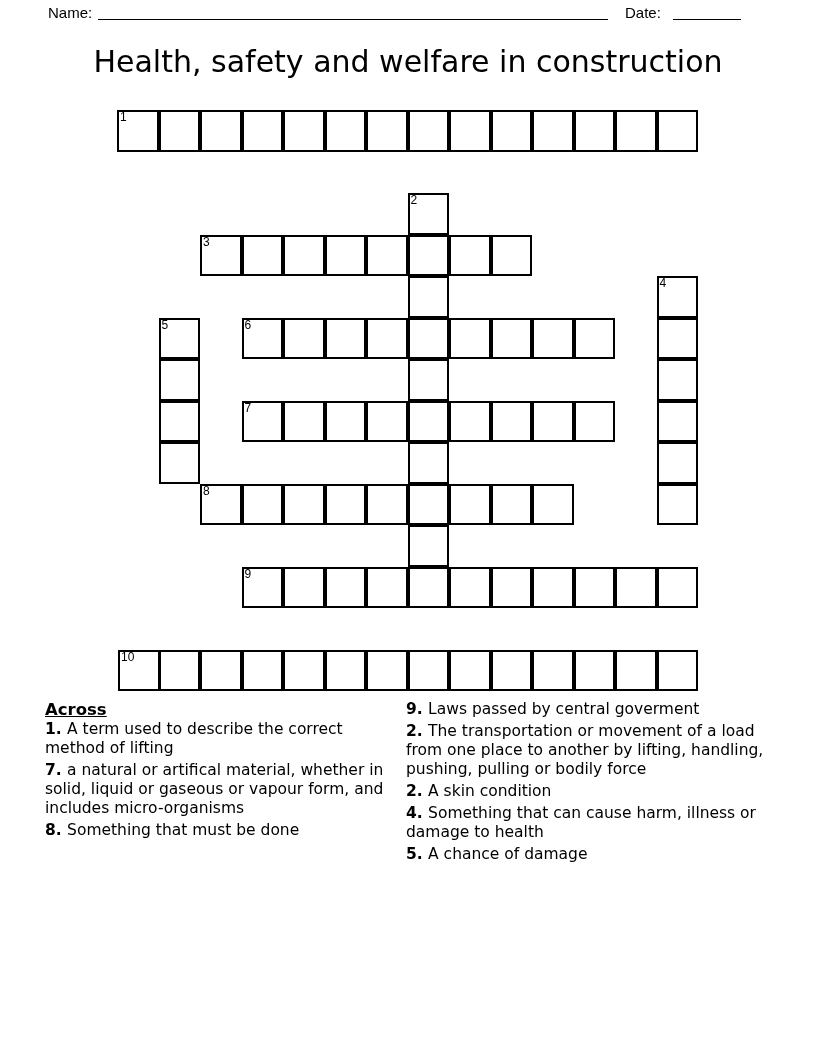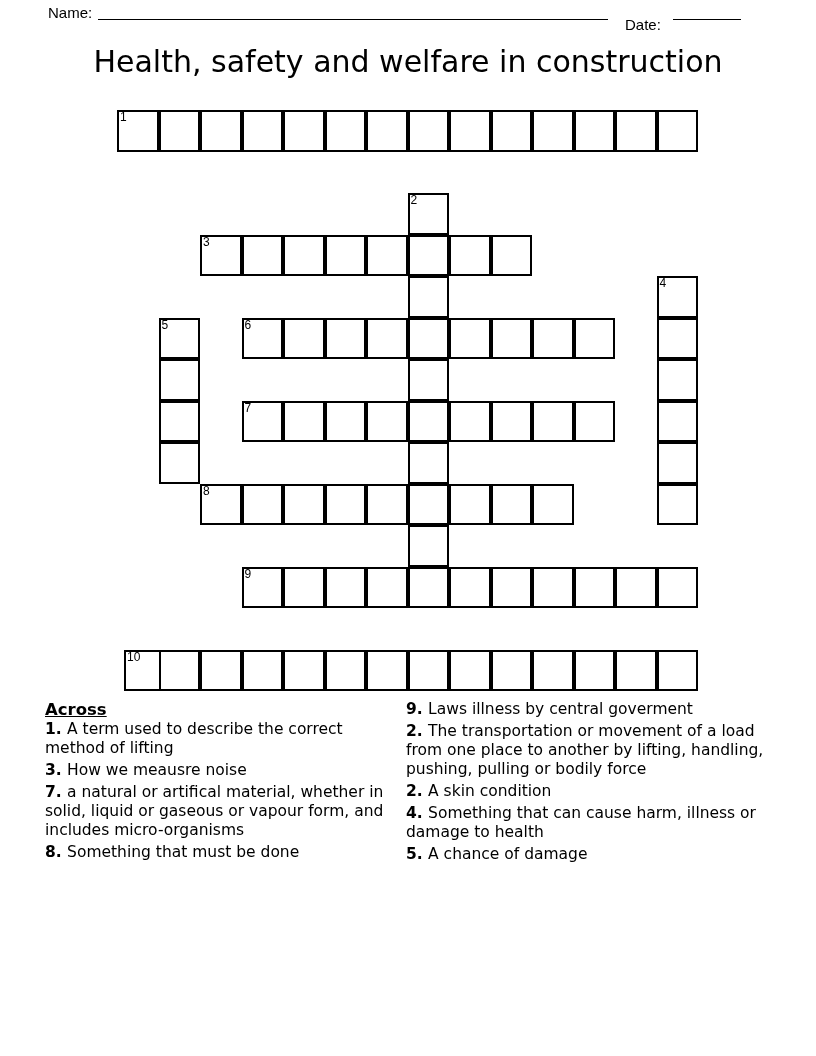--- a/index.html
+++ b/index.html
@@ -39,21 +39,21 @@
     position: absolute;
     left: 98px;
     top: 15px;
     width: 510px;
     border-bottom: 1px solid #000;
     height: 0;
   }
   .nd-date-label {
     position: absolute;
     left: 625px;
-    top: 12px;
+    top: 0;
     white-space: nowrap;
   }
   .nd-date-rule {
     position: absolute;
     left: 673px;
     top: 15px;
     width: 68px;
     border-bottom: 1px solid #000;
     height: 0;
   }
@@ -234,21 +234,21 @@
     <div class="xw-cell" style="left: 283px; top: 566.5px; width: 41.5px; height: 41.5px;"></div>
     <div class="xw-cell" style="left: 324.5px; top: 566.5px; width: 41.5px; height: 41.5px;"></div>
     <div class="xw-cell" style="left: 366px; top: 566.5px; width: 41.5px; height: 41.5px;"></div>
     <div class="xw-cell" style="left: 407.5px; top: 566.5px; width: 41.5px; height: 41.5px;"></div>
     <div class="xw-cell" style="left: 449px; top: 566.5px; width: 41.5px; height: 41.5px;"></div>
     <div class="xw-cell" style="left: 490.5px; top: 566.5px; width: 41.5px; height: 41.5px;"></div>
     <div class="xw-cell" style="left: 532px; top: 566.5px; width: 41.5px; height: 41.5px;"></div>
     <div class="xw-cell" style="left: 573.5px; top: 566.5px; width: 41.5px; height: 41.5px;"></div>
     <div class="xw-cell" style="left: 615px; top: 566.5px; width: 41.5px; height: 41.5px;"></div>
     <div class="xw-cell" style="left: 656.5px; top: 566.5px; width: 41.5px; height: 41.5px;"></div>
-    <div class="xw-cell" style="left: 124px; top: 649.5px; width: 41.5px; height: 41.5px; padding-left: 14px;">
+    <div class="xw-cell" style="left: 118px; top: 649.5px; width: 41.5px; height: 41.5px; padding-left: 14px;">
       <span class="xw-num">10</span>
     </div>
     <div class="xw-cell" style="left: 158.5px; top: 649.5px; width: 41.5px; height: 41.5px;"></div>
     <div class="xw-cell" style="left: 200px; top: 649.5px; width: 41.5px; height: 41.5px;"></div>
     <div class="xw-cell" style="left: 241.5px; top: 649.5px; width: 41.5px; height: 41.5px;"></div>
     <div class="xw-cell" style="left: 283px; top: 649.5px; width: 41.5px; height: 41.5px;"></div>
     <div class="xw-cell" style="left: 324.5px; top: 649.5px; width: 41.5px; height: 41.5px;"></div>
     <div class="xw-cell" style="left: 366px; top: 649.5px; width: 41.5px; height: 41.5px;"></div>
     <div class="xw-cell" style="left: 407.5px; top: 649.5px; width: 41.5px; height: 41.5px;"></div>
     <div class="xw-cell" style="left: 449px; top: 649.5px; width: 41.5px; height: 41.5px;"></div>
@@ -256,24 +256,23 @@
     <div class="xw-cell" style="left: 532px; top: 649.5px; width: 41.5px; height: 41.5px;"></div>
     <div class="xw-cell" style="left: 573.5px; top: 649.5px; width: 41.5px; height: 41.5px;"></div>
     <div class="xw-cell" style="left: 615px; top: 649.5px; width: 41.5px; height: 41.5px;"></div>
     <div class="xw-cell" style="left: 656.5px; top: 649.5px; width: 41.5px; height: 41.5px;"></div>
   </div>
 
 <div class="clues">
   <div class="clue-col clue-col-left" id="clue-col-left">
       <span class="clue-heading">Across</span>
       <span class="clue-item"><span class="clue-num">1. </span><span class="clue-text">A term used to describe the correct method of lifting</span></span>
-      <span class="clue-item"><span class="clue-num">3. </span><span class="clue-text">How we meausre noise</span></span>
       <span class="clue-item"><span class="clue-num">7. </span><span class="clue-text">a natural or artifical material, whether in solid, liquid or gaseous or vapour form, and includes micro-organisms</span></span>
       <span class="clue-item"><span class="clue-num">8. </span><span class="clue-text">Something that must be done</span></span>
     </div>
   <div class="clue-col clue-col-right" id="clue-col-right">
-      <span class="clue-item"><span class="clue-num">9. </span><span class="clue-text">Laws illness by central goverment</span></span>
+      <span class="clue-item"><span class="clue-num">9. </span><span class="clue-text">Laws passed by central goverment</span></span>
       <span class="clue-item"><span class="clue-num">2. </span><span class="clue-text">The transportation or movement of a load from one place to another by lifting, handling, pushing, pulling or bodily force</span></span>
       <span class="clue-item"><span class="clue-num">2. </span><span class="clue-text">A skin condition</span></span>
       <span class="clue-item"><span class="clue-num">4. </span><span class="clue-text">Something that can cause harm, illness or damage to health</span></span>
       <span class="clue-item"><span class="clue-num">5. </span><span class="clue-text">A chance of damage</span></span>
     </div>
 </div>
 
 </body></html>

